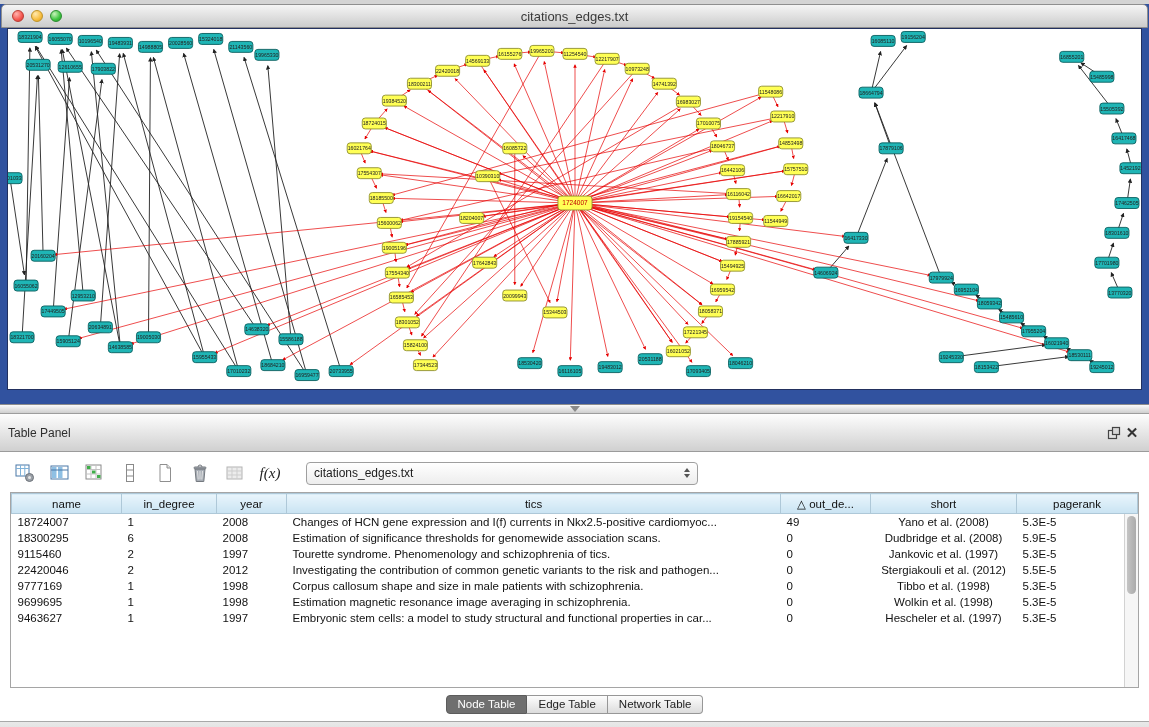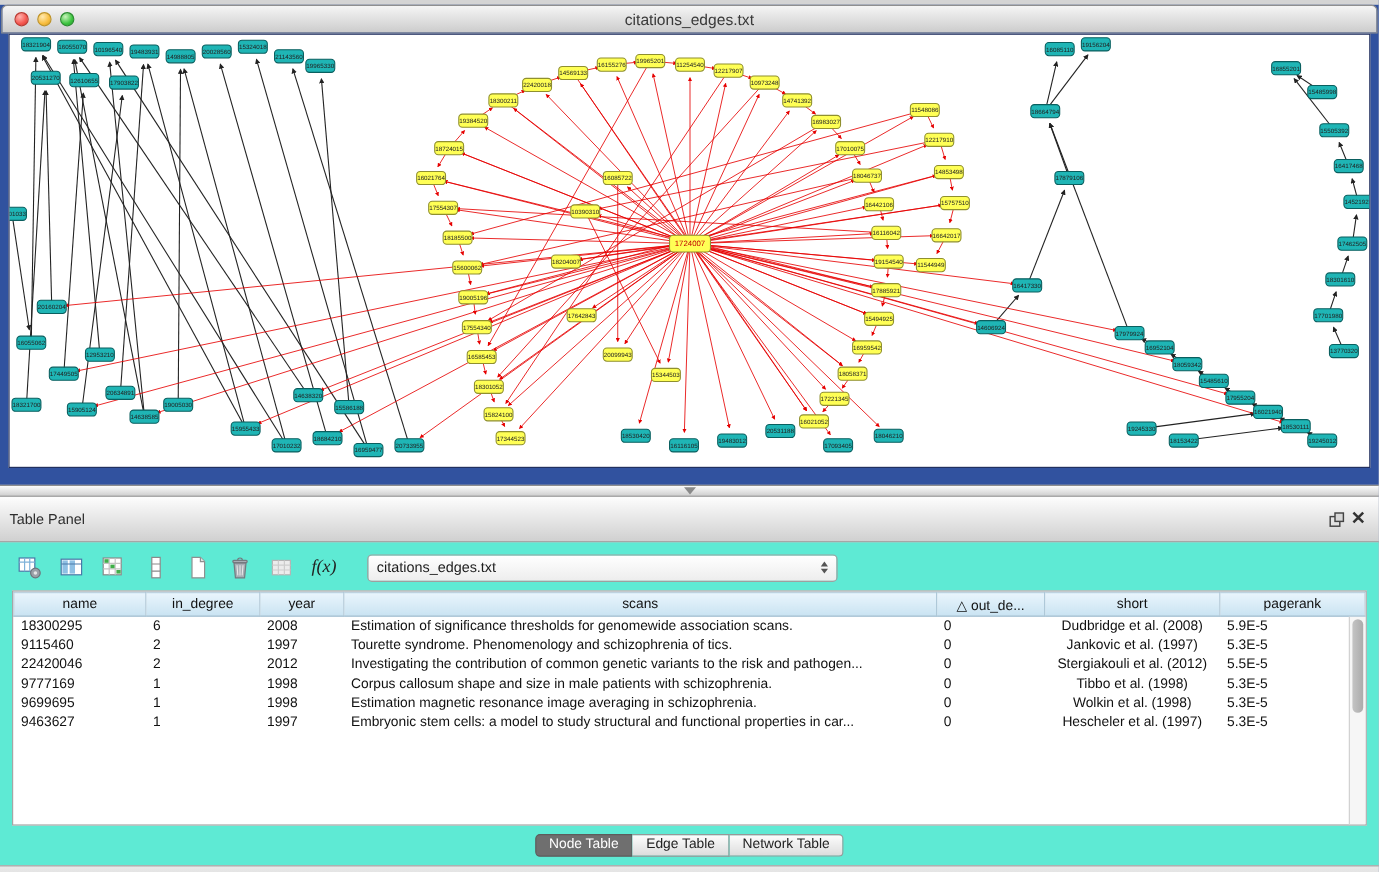--- a/index.html
+++ b/index.html
@@ -27,21 +27,21 @@
                    width:0; height:0; border-left:5px solid transparent; border-right:5px solid transparent;
                    border-top:6px solid #8a8a8a; }
 
   
   .panel-header { height:38px; background:linear-gradient(#fdfdfd,#d0d0d0); border-bottom:1px solid #9b9b9b;
                   display:flex; align-items:center; padding:0 8px; font-size:12px; color:#2e2e2e; }
   .panel-header .spacer { flex:1; }
   .ph-icon { width:18px; height:18px; display:flex; align-items:center; justify-content:center; cursor:default; }
   .close-x { font-size:15px; font-weight:bold; color:#333; line-height:1; }
 
-  .panel-body { height:269px; background:#5eead4; padding:4px 10px 0 10px; display:flex; flex-direction:column; }
+  .panel-body { height:269px; background:#ffffff; padding:4px 10px 0 10px; display:flex; flex-direction:column; }
 
   .toolbar { display:flex; align-items:center; padding:5px 2px 7px 2px; gap:9px; }
   .tool { width:26px; height:24px; display:flex; align-items:center; justify-content:center;
           border:none; background:transparent; }
   .fx { font-family:"Liberation Serif", serif; font-style:italic; font-size:15px; color:#222; }
   .selector { width:392px; height:23px; margin-left:14px; background:linear-gradient(#ffffff,#ededed);
               border:1px solid #9f9f9f; border-radius:4px; display:flex; align-items:center;
               padding:0 7px; font-size:12px; color:#1c1c1c; }
   .updown { margin-left:auto; display:flex; flex-direction:column; gap:2px; padding-left:8px; }
   .updown i { display:block; width:0; height:0; border-left:3.5px solid transparent; border-right:3.5px solid transparent; }
@@ -778,27 +778,36 @@
         <col style="width:494px">
           <col style="width:90px">
           <col style="width:146px">
           <col>
       </colgroup>
       <thead>
         <tr id="thead-row">
             <th>name</th>
             <th>in_degree</th>
             <th>year</th>
-            <th>scans</th>
+            <th>tics</th>
             <th>△ out_de...</th>
             <th>short</th>
             <th>pagerank</th>
           </tr>
       </thead>
       <tbody id="tbody">
+          <tr>
+            <td class="col0">18724007</td>
+            <td class="col1">1</td>
+            <td class="col2">2008</td>
+            <td class="col3">Changes of HCN gene expression and I(f) currents in Nkx2.5-positive cardiomyoc...</td>
+            <td class="col4">49</td>
+            <td class="col5">Yano et al. (2008)</td>
+            <td class="col6">5.3E-5</td>
+          </tr>
           <tr>
             <td class="col0">18300295</td>
             <td class="col1">6</td>
             <td class="col2">2008</td>
             <td class="col3">Estimation of significance thresholds for genomewide association scans.</td>
             <td class="col4">0</td>
             <td class="col5">Dudbridge et al. (2008)</td>
             <td class="col6">5.9E-5</td>
           </tr>
           <tr>

